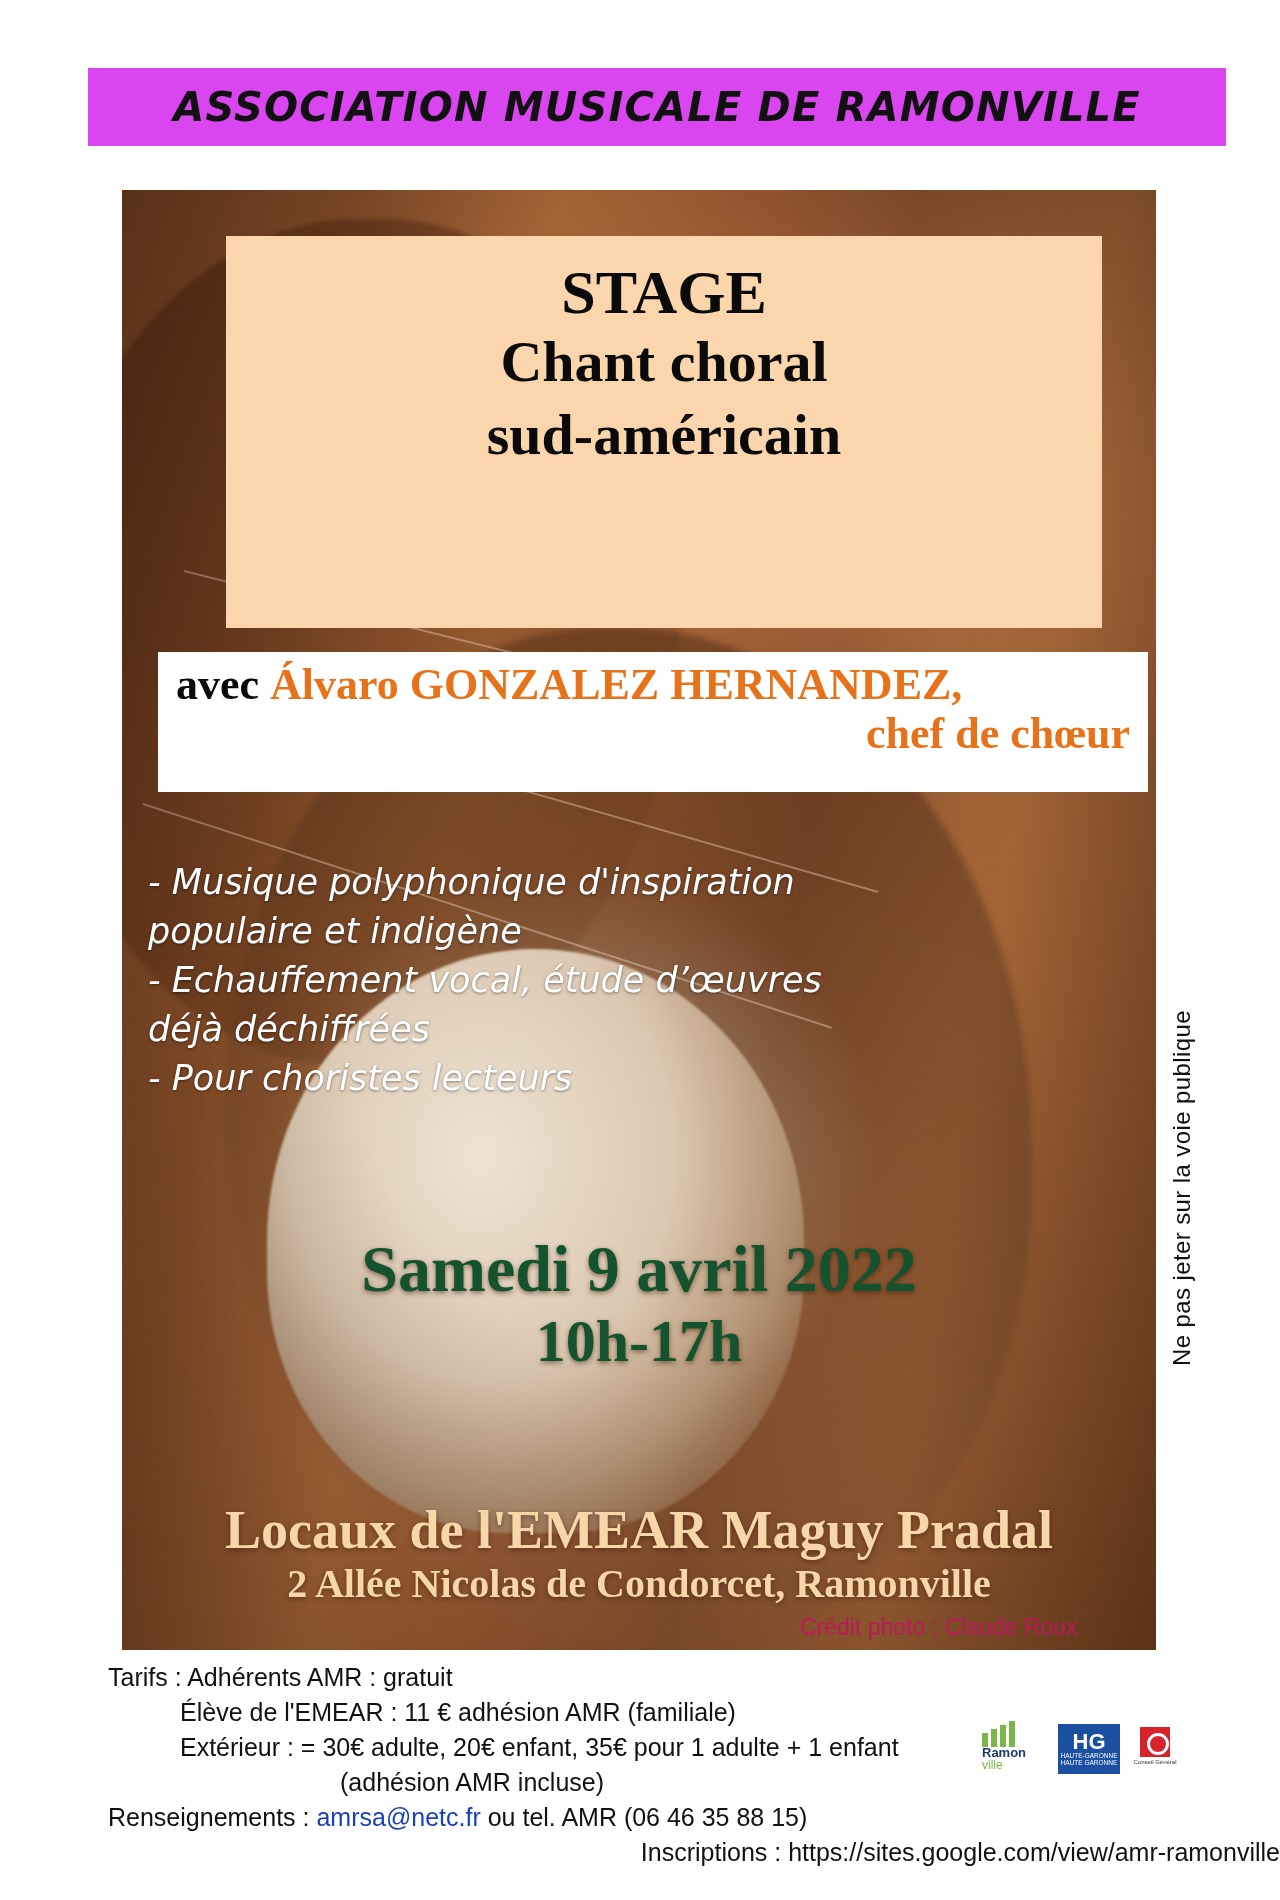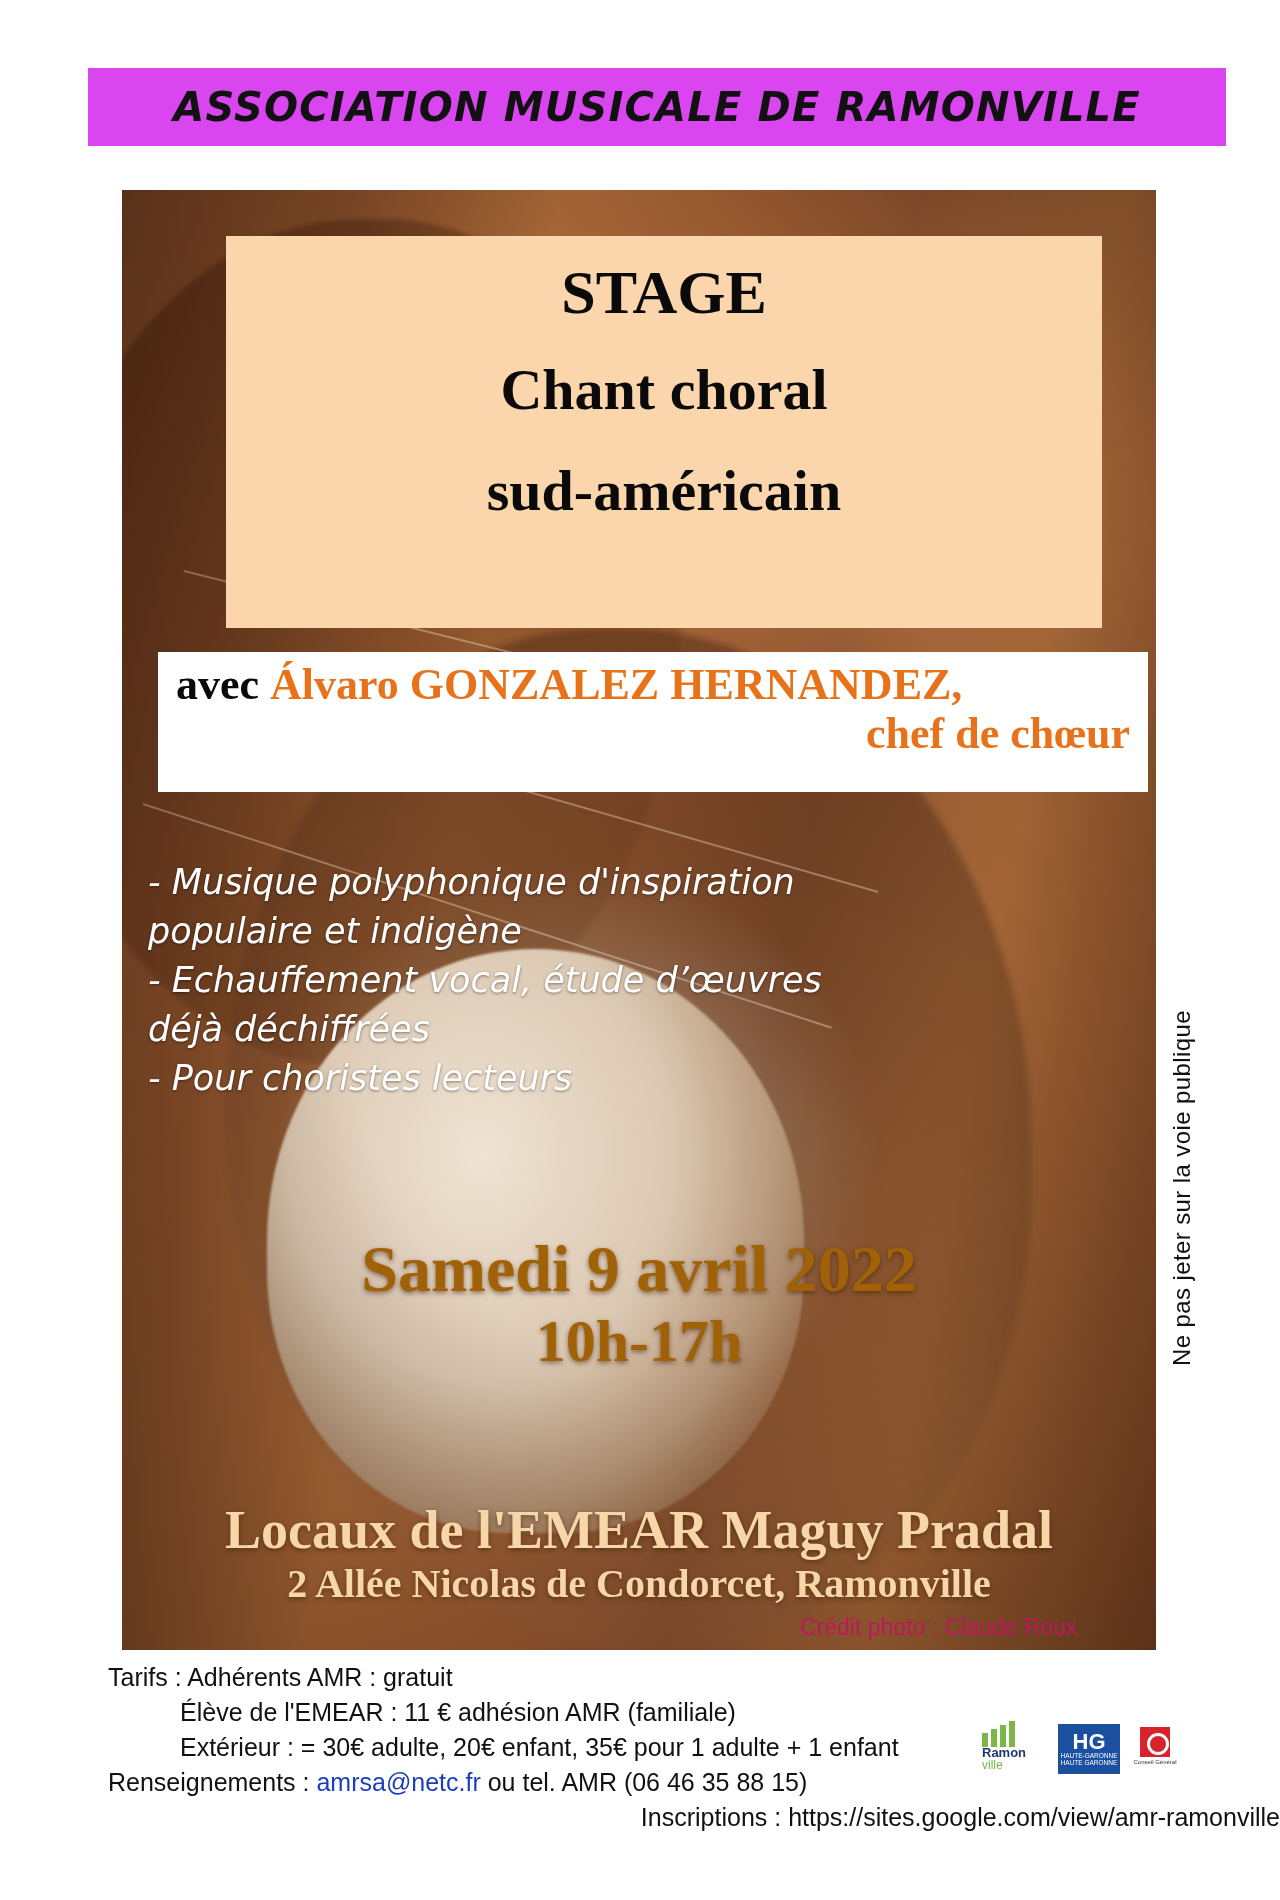--- a/index.html
+++ b/index.html
@@ -107,21 +107,20 @@
     top: 236px;
     width: 876px;
     height: 392px;
     background: #fbd5ab;
     display: flex;
     flex-direction: column;
     align-items: center;
     justify-content: flex-start;
     padding-top: 22px;
     box-sizing: border-box;
-    gap: 28px;
   }
   .title-line1 {
     font-family: "Liberation Serif", serif;
     font-weight: bold;
     font-size: 62px;
     color: #0a0a0a;
     line-height: 1.1;
   }
   .title-line2 {
     font-family: "Liberation Serif", serif;
@@ -187,21 +186,21 @@
 
   
   .date-block {
     position: absolute;
     left: 122px;
     top: 1232px;
     width: 1034px;
     text-align: center;
     font-family: "Liberation Serif", serif;
     font-weight: bold;
-    color: #a16207;
+    color: #14532d;
     text-shadow: 0 2px 5px rgba(60,25,5,0.55);
   }
   .date-line1 { font-size: 66px; line-height: 1.12; }
   .date-line2 { font-size: 60px; line-height: 1.18; }
 
   
   .venue-block {
     position: absolute;
     left: 122px;
     top: 1500px;
@@ -344,20 +343,21 @@
   <div class="venue-line2">2 Allée Nicolas de Condorcet, Ramonville</div>
 </div>
 <div class="photo-credit">Crédit photo : Claude Roux</div>
 
 <div class="side-note">Ne pas jeter sur la voie publique</div>
 
 <div class="footer">
   <span class="l f1">Tarifs : Adhérents AMR : gratuit</span>
   <span class="l f2">Élève de l'EMEAR : 11 € adhésion AMR (familiale)</span>
   <span class="l f3">Extérieur : = 30€ adulte, 20€ enfant, 35€ pour 1 adulte + 1 enfant</span>
+  <span class="l f4">(adhésion AMR incluse)</span>
   <span class="l f5"><span>Renseignements : </span><span class="mail">amrsa@netc.fr</span><span>  ou tel. AMR (06 46 35 88 15)</span></span>
   <span class="l f6"><span>Inscriptions : </span><span>https://sites.google.com/view/amr-ramonville</span></span>
 </div>
 
 <div class="logos">
   <div class="logo-ramonville">
     <div class="bars">
       <i style="height:14px"></i>
         <i style="height:18px"></i>
         <i style="height:22px"></i>

